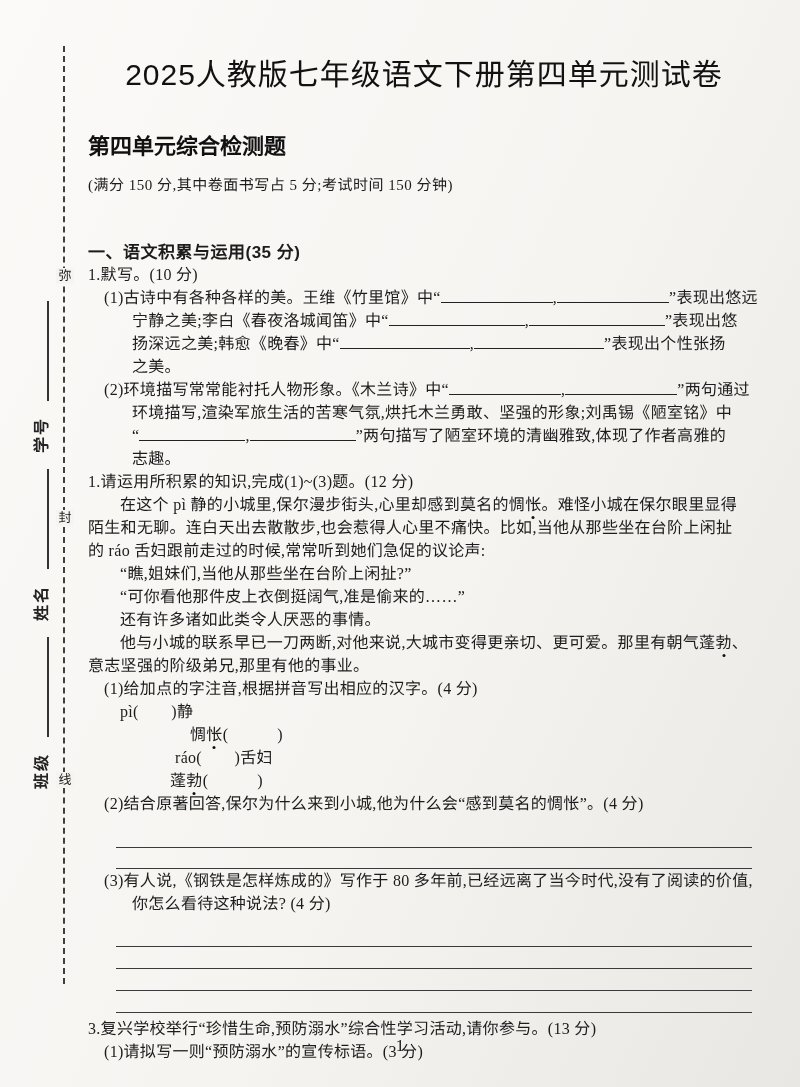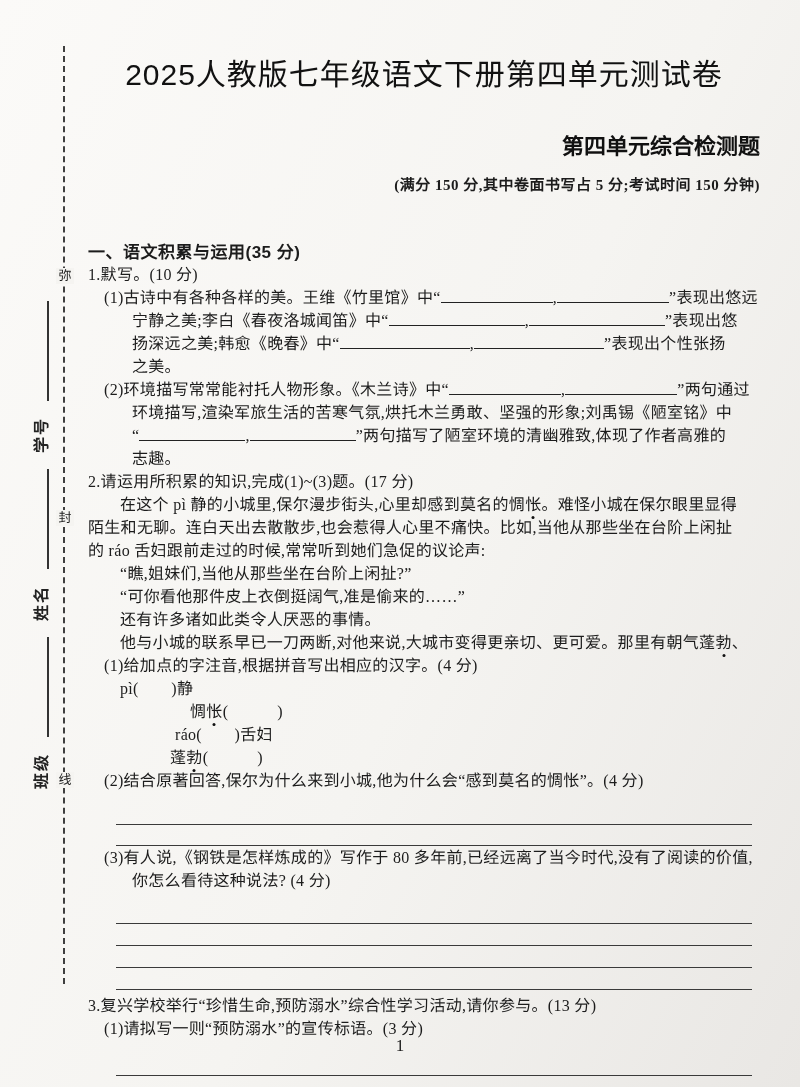--- a/index.html
+++ b/index.html
@@ -19,23 +19,23 @@
     transform:rotate(-90deg); display:flex; align-items:center;
     justify-content:space-between;
     font-family:"Liberation Sans", sans-serif; font-weight:bold;
     font-size:16px; letter-spacing:2px; color:#222; }
   .field-blank { display:inline-block; width:100px; height:16px;
     border-bottom:2px solid #333; }
   
   .doc { position:absolute; left:88px; top:0; width:672px; }
   .title { margin-top:50px; text-align:center; font-family:"Liberation Sans",sans-serif;
     font-weight:400; font-size:30px; letter-spacing:1px; color:#111; }
-  .subtitle { margin-top:34px; text-align:right; font-family:"Liberation Sans",sans-serif;
+  .subtitle { margin-top:34px; text-align:left; font-family:"Liberation Sans",sans-serif;
     font-weight:bold; font-size:22px; color:#111; }
-  .meta { margin-top:13px; text-align:right; font-size:15px; letter-spacing:.5px;font-weight:bold; }
+  .meta { margin-top:13px; text-align:left; font-size:15px; letter-spacing:.5px; }
   .sec { margin-top:44px; font-family:"Liberation Sans",sans-serif; font-weight:bold;
     font-size:17px; letter-spacing:.5px; }
   .line { font-size:16px; line-height:23px; white-space:nowrap; letter-spacing:.3px; }
   .ind-a { padding-left:16px; }   
   .ind-b { padding-left:44px; }   
   .ind-p { padding-left:32px; }   
   .blank { display:inline-block; border-bottom:1.5px solid #222; height:14px;
     vertical-align:baseline; }
   .w1 { width:112px; } .w2 { width:136px; } .w3 { width:130px; }
   .w4 { width:112px; } .w5 { width:106px; }
@@ -92,33 +92,34 @@
 
   <div class="line ind-a">
     <span>(2)环境描写常常能衬托人物形象。《木兰诗》中“</span><span class="blank w4"></span><span>,</span><span class="blank w4"></span><span>”两句通过</span>
   </div>
   <div class="line ind-b">环境描写,渲染军旅生活的苦寒气氛,烘托木兰勇敢、坚强的形象;刘禹锡《陋室铭》中</div>
   <div class="line ind-b">
     <span>“</span><span class="blank w5"></span><span>,</span><span class="blank w5"></span><span>”两句描写了陋室环境的清幽雅致,体现了作者高雅的</span>
   </div>
   <div class="line ind-b">志趣。</div>
 
-  <div class="line">2.请运用所积累的知识,完成(1)~(3)题。(17 分)</div>
+  <div class="line">1.请运用所积累的知识,完成(1)~(3)题。(12 分)</div>
 
   <div class="line ind-p">
     <span>在这个 pì 静的小城里,保尔漫步街头,心里却感到莫名的惆</span><span class="dot">怅</span><span>。难怪小城在保尔眼里显得</span>
   </div>
   <div class="line">陌生和无聊。连白天出去散散步,也会惹得人心里不痛快。比如,当他从那些坐在台阶上闲扯</div>
   <div class="line">的 ráo 舌妇跟前走过的时候,常常听到她们急促的议论声:</div>
   <div class="line ind-p">“瞧,姐妹们,当他从那些坐在台阶上闲扯?”</div>
   <div class="line ind-p">“可你看他那件皮上衣倒挺阔气,准是偷来的……”</div>
   <div class="line ind-p">还有许多诸如此类令人厌恶的事情。</div>
   <div class="line ind-p">
     <span>他与小城的联系早已一刀两断,对他来说,大城市变得更亲切、更可爱。那里有朝气蓬</span><span class="dot">勃</span><span>、</span>
   </div>
+  <div class="line">意志坚强的阶级弟兄,那里有他的事业。</div>
 
   <div class="line ind-a">(1)给加点的字注音,根据拼音写出相应的汉字。(4 分)</div>
 
   <div class="line pinyin">
     <span class="pi">pì(　　)静</span>
     <span class="pi g1"><span>惆</span><span class="dot">怅</span><span>(　　　)</span></span>
     <span class="pi g2">ráo(　　)舌妇</span>
     <span class="pi g3"><span>蓬</span><span class="dot">勃</span><span>(　　　)</span></span>
   </div>
 

